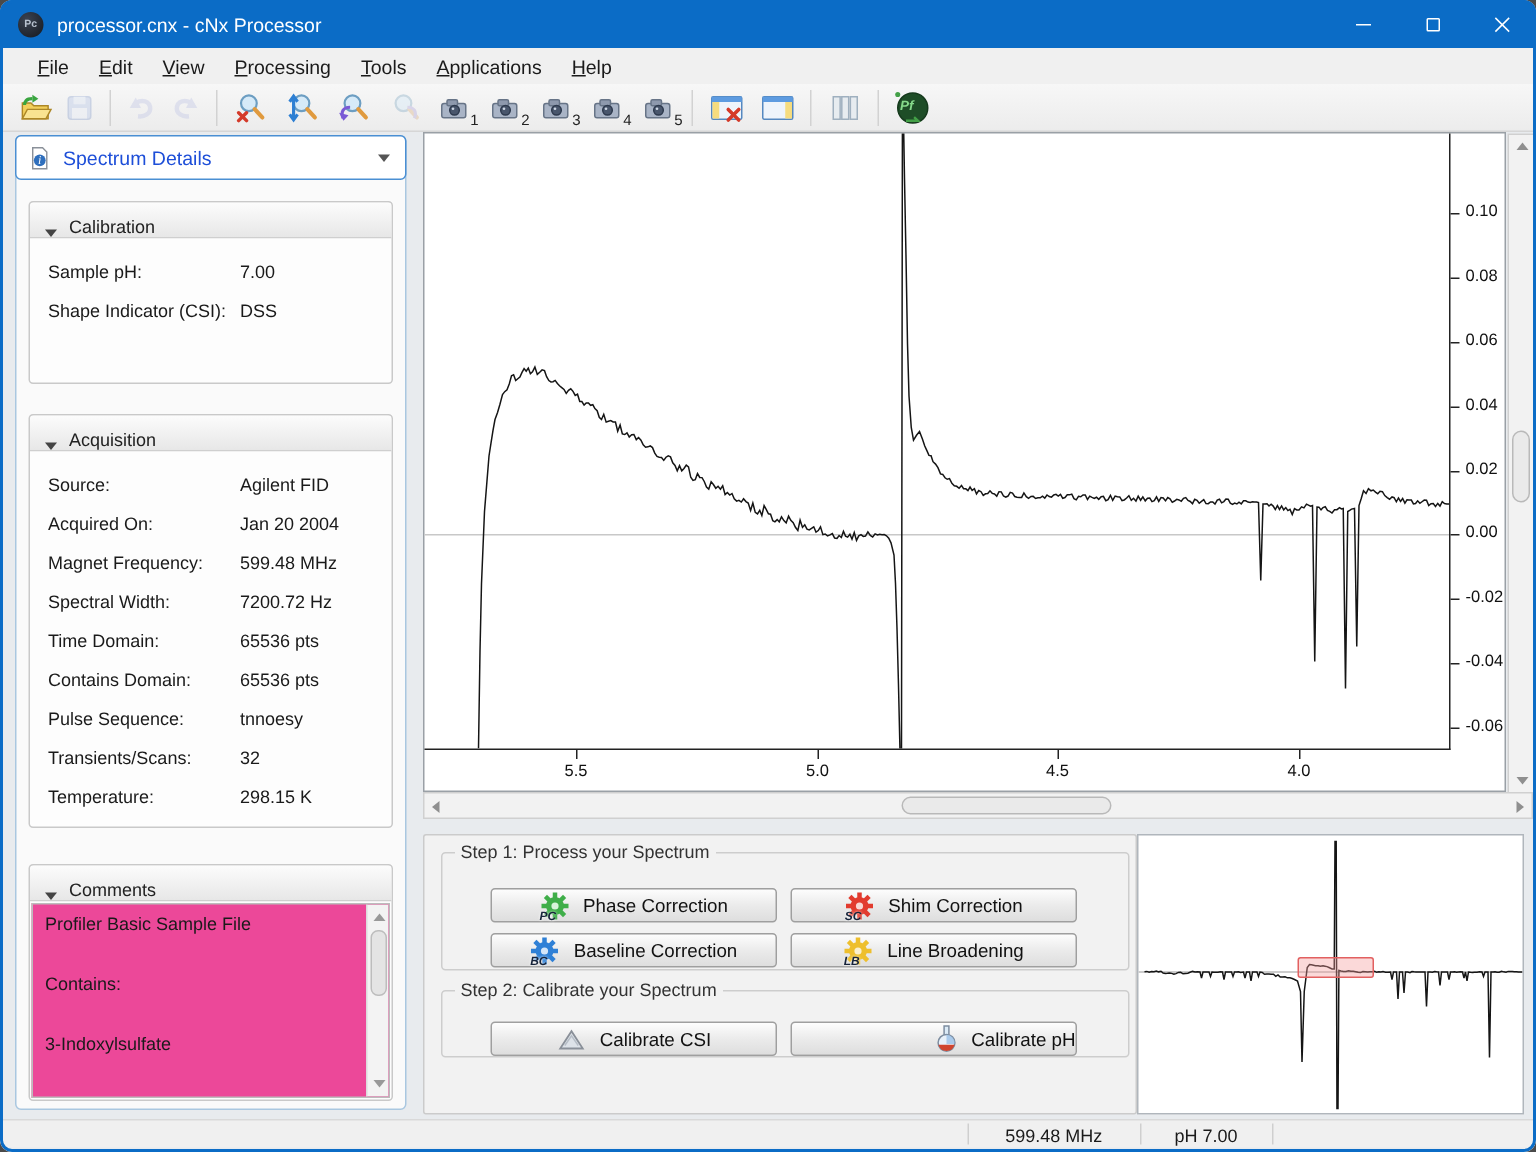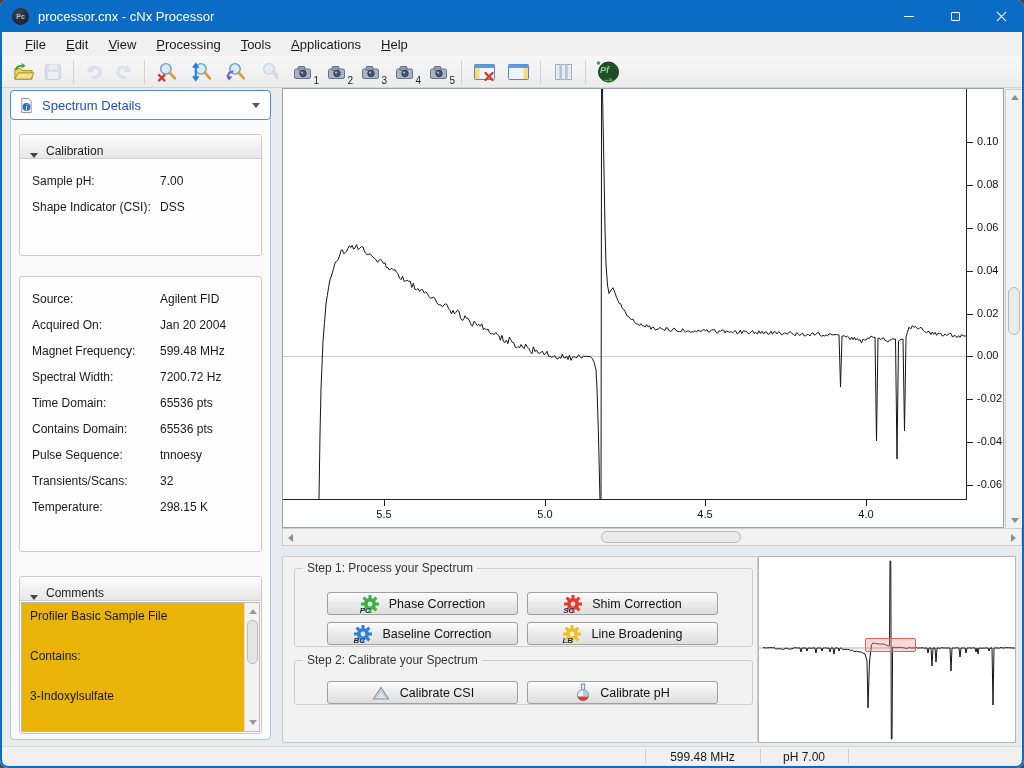--- a/index.html
+++ b/index.html
@@ -38,21 +38,21 @@
   .sidebar{position:absolute;left:10px;top:90px;width:261px;height:650px;background:#fafafa;border:1px solid #a9c7e0;border-radius:4px;}
   .combo{position:absolute;left:-1px;top:-1px;width:261px;height:30px;background:#fff;border:1px solid #4a8fd3;border-radius:4px;display:flex;align-items:center;padding:0 8px;}
   .combo-label{margin-left:8px;font-size:13px;color:#1d4ed8;flex:1;}
   .combo-caret{width:0;height:0;border-left:4px solid transparent;border-right:4px solid transparent;border-top:5px solid #555;margin-right:2px;}
   .group{position:absolute;left:8px;width:243px;background:#fdfdfd;border:1px solid #c9c9c9;border-radius:3px;}
   .group-h{height:24px;background:linear-gradient(#fcfcfc,#e7e7e7);border-bottom:1px solid #cfcfcf;border-radius:3px 3px 0 0;display:flex;align-items:flex-end;padding-left:10px;font-size:12px;color:#222;}
   .tri{width:0;height:0;border-left:4px solid transparent;border-right:4px solid transparent;border-top:5px solid #444;margin-right:8px;}
   .group-body{padding:9px 0 5px 0;}
   .srow{display:flex;align-items:center;height:26px;padding:0 12px;font-size:12px;color:#1a1a1a;}
   .srow .lab{width:128px;flex:none;}
-  .comments-box{position:absolute;left:1px;right:1px;top:25px;bottom:1px;background:#eab308;border:1px solid #bcbcbc;overflow:hidden;}
+  .comments-box{position:absolute;left:1px;right:1px;top:25px;bottom:1px;background:#ec4899;border:1px solid #bcbcbc;overflow:hidden;}
   .cline{height:20px;line-height:20px;padding-left:8px;font-size:12px;color:#1a1a1a;white-space:nowrap;}
   .vscroll-sm{position:absolute;right:0;top:0;bottom:0;width:15px;background:#f3f3f3;border-left:1px solid #dcdcdc;}
   .arr-up,.arr-dn{position:absolute;left:4px;width:0;height:0;border-left:4px solid transparent;border-right:4px solid transparent;}
   .arr-up{top:6px;border-bottom:5px solid #999;}
   .arr-dn{bottom:6px;border-top:5px solid #999;}
   .thumb-v-sm{position:absolute;left:2px;top:17px;width:11px;height:44px;background:#e4e4e4;border:1px solid #bdbdbd;border-radius:5px;}
 
   
   .plot-wrap{position:absolute;left:282px;top:88px;width:740px;height:458px;}
   .plot-box{position:absolute;left:0;top:0;width:722px;height:440px;background:#fff;border:1px solid #9aa0a6;}
@@ -300,20 +300,24 @@
             <span class="val">7.00</span>
           </div>
         <div class="srow">
             <span class="lab">Shape Indicator (CSI):</span>
             <span class="val">DSS</span>
           </div>
       </div>
     </div>
 
     <div class="group" style="top:185px;height:276px;">
+      <div class="group-h">
+        <span class="tri"></span>
+        <span>Acquisition</span>
+      </div>
       <div class="group-body">
         <div class="srow">
             <span class="lab">Source:</span>
             <span class="val">Agilent FID</span>
           </div>
         <div class="srow">
             <span class="lab">Acquired On:</span>
             <span class="val">Jan 20 2004</span>
           </div>
         <div class="srow">
@@ -487,21 +491,21 @@
     </fieldset>
     <fieldset class="fs2">
       <legend>Step 2: Calibrate your Spectrum</legend>
       <div class="btn" style="left:32px;top:14px;">
         <svg width="20" height="18" viewBox="0 0 20 18">
           <path d="M2.5 15 L10 3.5 L17.5 15 z" fill="#dde2e8" stroke="#8a9099" stroke-width="1.2"></path>
           <path d="M5.5 13 L10 6.5 L14.5 13" fill="none" stroke="#b7bec7" stroke-width="1"></path>
         </svg>
         <span>Calibrate CSI</span>
       </div>
-      <div class="btn" style="left:232px;top:14px;">
+      <div class="btn" style="left:232px;top:14px;justify-content:flex-end;">
         <svg width="16" height="19" viewBox="0 0 16 19">
           <rect x="6.4" y="1" width="3.2" height="6" fill="#dcebf7" stroke="#7d8da0"></rect>
           <circle cx="8" cy="12.2" r="5.6" fill="#e8f1fa" stroke="#7d8da0"></circle>
           <path d="M2.6 13.5 a5.6 5.6 0 0 0 10.8 0 z" fill="#d0452f"></path>
           <path d="M8 6.8 a5.4 5.4 0 0 1 5.3 6.2 l-5.3 0 z" fill="#9fc3e8" opacity=".85"></path>
         </svg>
         <span>Calibrate pH</span>
       </div>
     </fieldset>
   </div>

